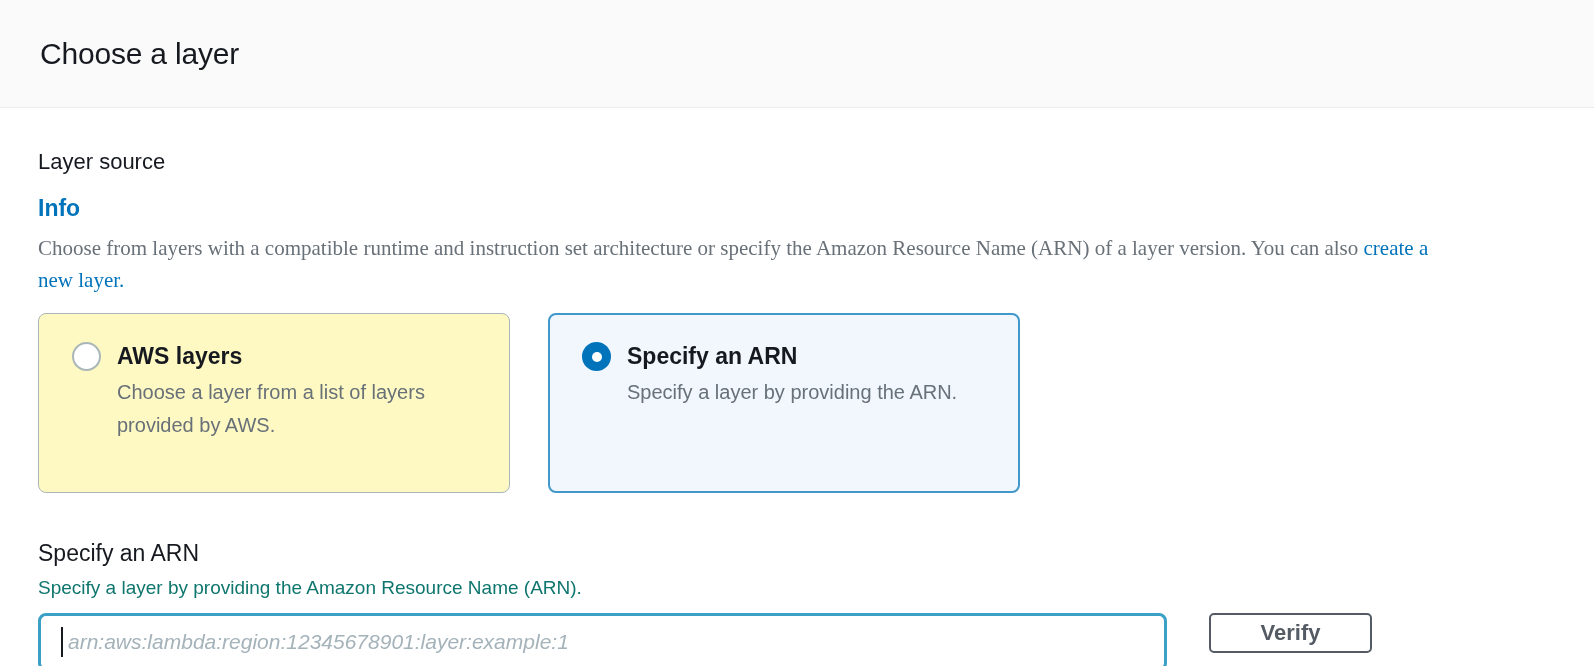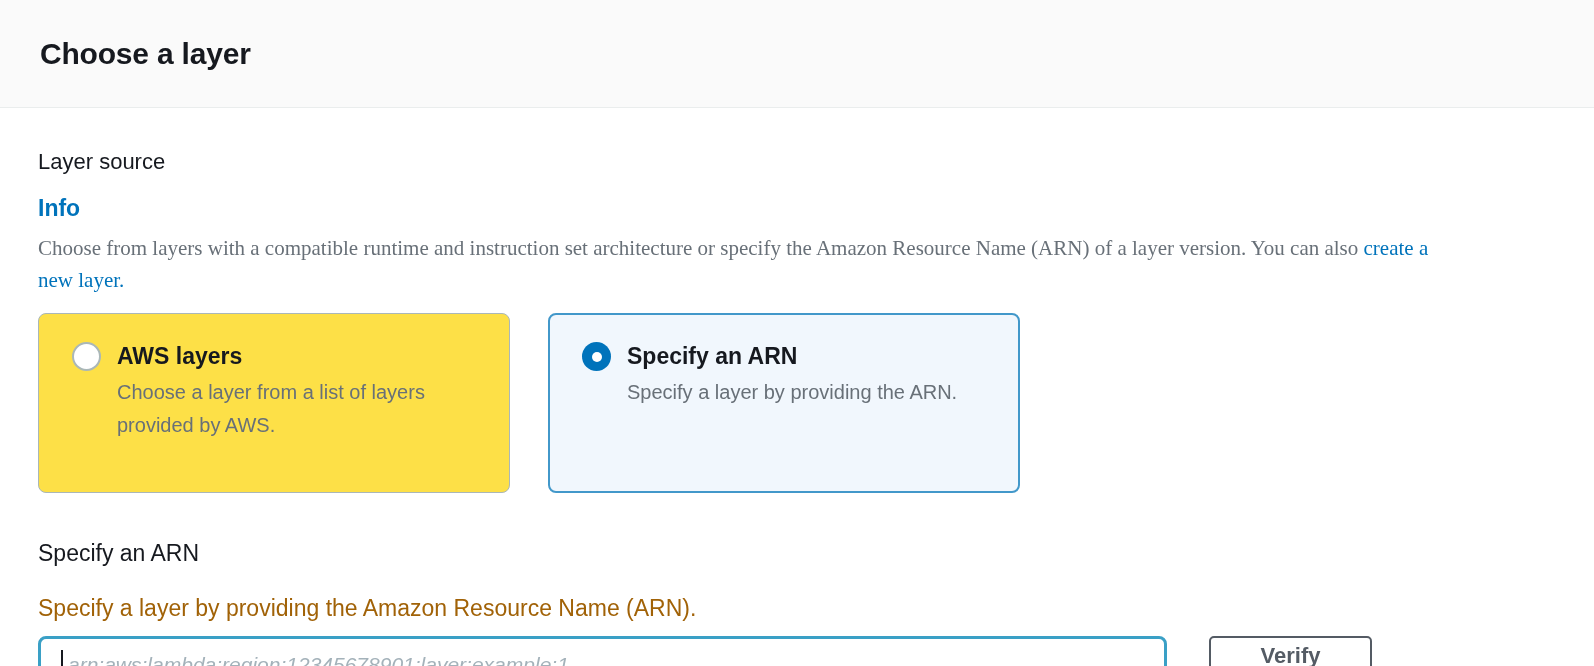--- a/index.html
+++ b/index.html
@@ -4,59 +4,59 @@
 <style>
   * { margin:0; padding:0; box-sizing:border-box; }
   html,body { width:1594px; height:666px; background:#ffffff;
     font-family:"Liberation Sans", sans-serif; color:#16191f; }
 
   
   .panel-header {
     height:108px; background:#fafafa; border-bottom:1px solid #eaeded;
     display:flex; align-items:center; padding:0 40px;
   }
-  .panel-header h1 { font-size:30px; font-weight:bold; color:#16191f; letter-spacing:-0.2px; }
+  .panel-header h1 { font-size:30px; font-weight:normal; color:#16191f; letter-spacing:-0.2px; }
 
   
   .main { padding:41px 62px 0 38px; }
 
   .label-row { display:flex; align-items:baseline; gap:20px;flex-direction:column; }
   .field-label { font-size:22px; color:#16191f; }
   .info-link { font-size:23px; font-weight:bold; color:#0073bb; text-decoration:none; cursor:pointer; }
 
   .field-desc {
     margin-top:10px; font-size:21px; line-height:32px; color:#687078; max-width:1430px;font-family:Liberation Serif, serif;
   }
   .inline-link { color:#0073bb; text-decoration:none; cursor:pointer; }
 
   
   .cards { margin-top:17px; display:flex; gap:38px; }
   .card {
-    width:472px; min-height:180px; background:#fde047;
+    width:472px; min-height:180px; background:#fef9c3;
     border:1px solid #aab7b8; border-radius:8px;
     padding:25px 24px 20px 33px; display:flex; gap:16px; cursor:pointer;
   }
   .card.selected {
     border:2px solid #4298ca; background:#f1f7fd;
     padding:24px 23px 19px 32px;
   }
   .radio { width:29px; height:29px; border-radius:50%; flex:none; margin-top:3px; }
   .radio.off { border:2px solid #aab7b8; background:#fff; }
   .radio.on  { background:#0073bb; position:relative; }
   .radio.on::after {
     content:""; position:absolute; left:50%; top:50%; width:10px; height:10px;
     margin:-5px 0 0 -5px; background:#fff; border-radius:50%;
   }
   .card-title { font-size:23px; font-weight:bold; line-height:34px; color:#16191f; }
   .card-desc  { margin-top:3px; font-size:20px; line-height:33px; color:#687078; max-width:350px; }
 
   
   .arn-section { margin-top:47px; }
   .arn-title { font-size:23px; font-weight:normal; color:#16191f; }
-  .arn-desc  { margin-top:28px; font-size:23px; color:#a16207; }
+  .arn-desc  { margin-top:10px; font-size:19px; color:#0f766e; }
   .arn-row   { margin-top:14px; display:flex; align-items:flex-start; gap:42px; }
 
   .arn-input-wrap { position:relative; width:1129px; flex:none; }
   .arn-input {
     width:100%; height:58px; background:#fff;
     border:3px solid #3aa0c6; border-radius:8px;
     padding:0 20px 0 27px; font-size:21px; font-style:italic;
     color:#16191f; outline:none; font-family:"Liberation Sans", sans-serif;
   }
   .arn-input::placeholder { color:#a4b2ba; font-style:italic; opacity:1; }

